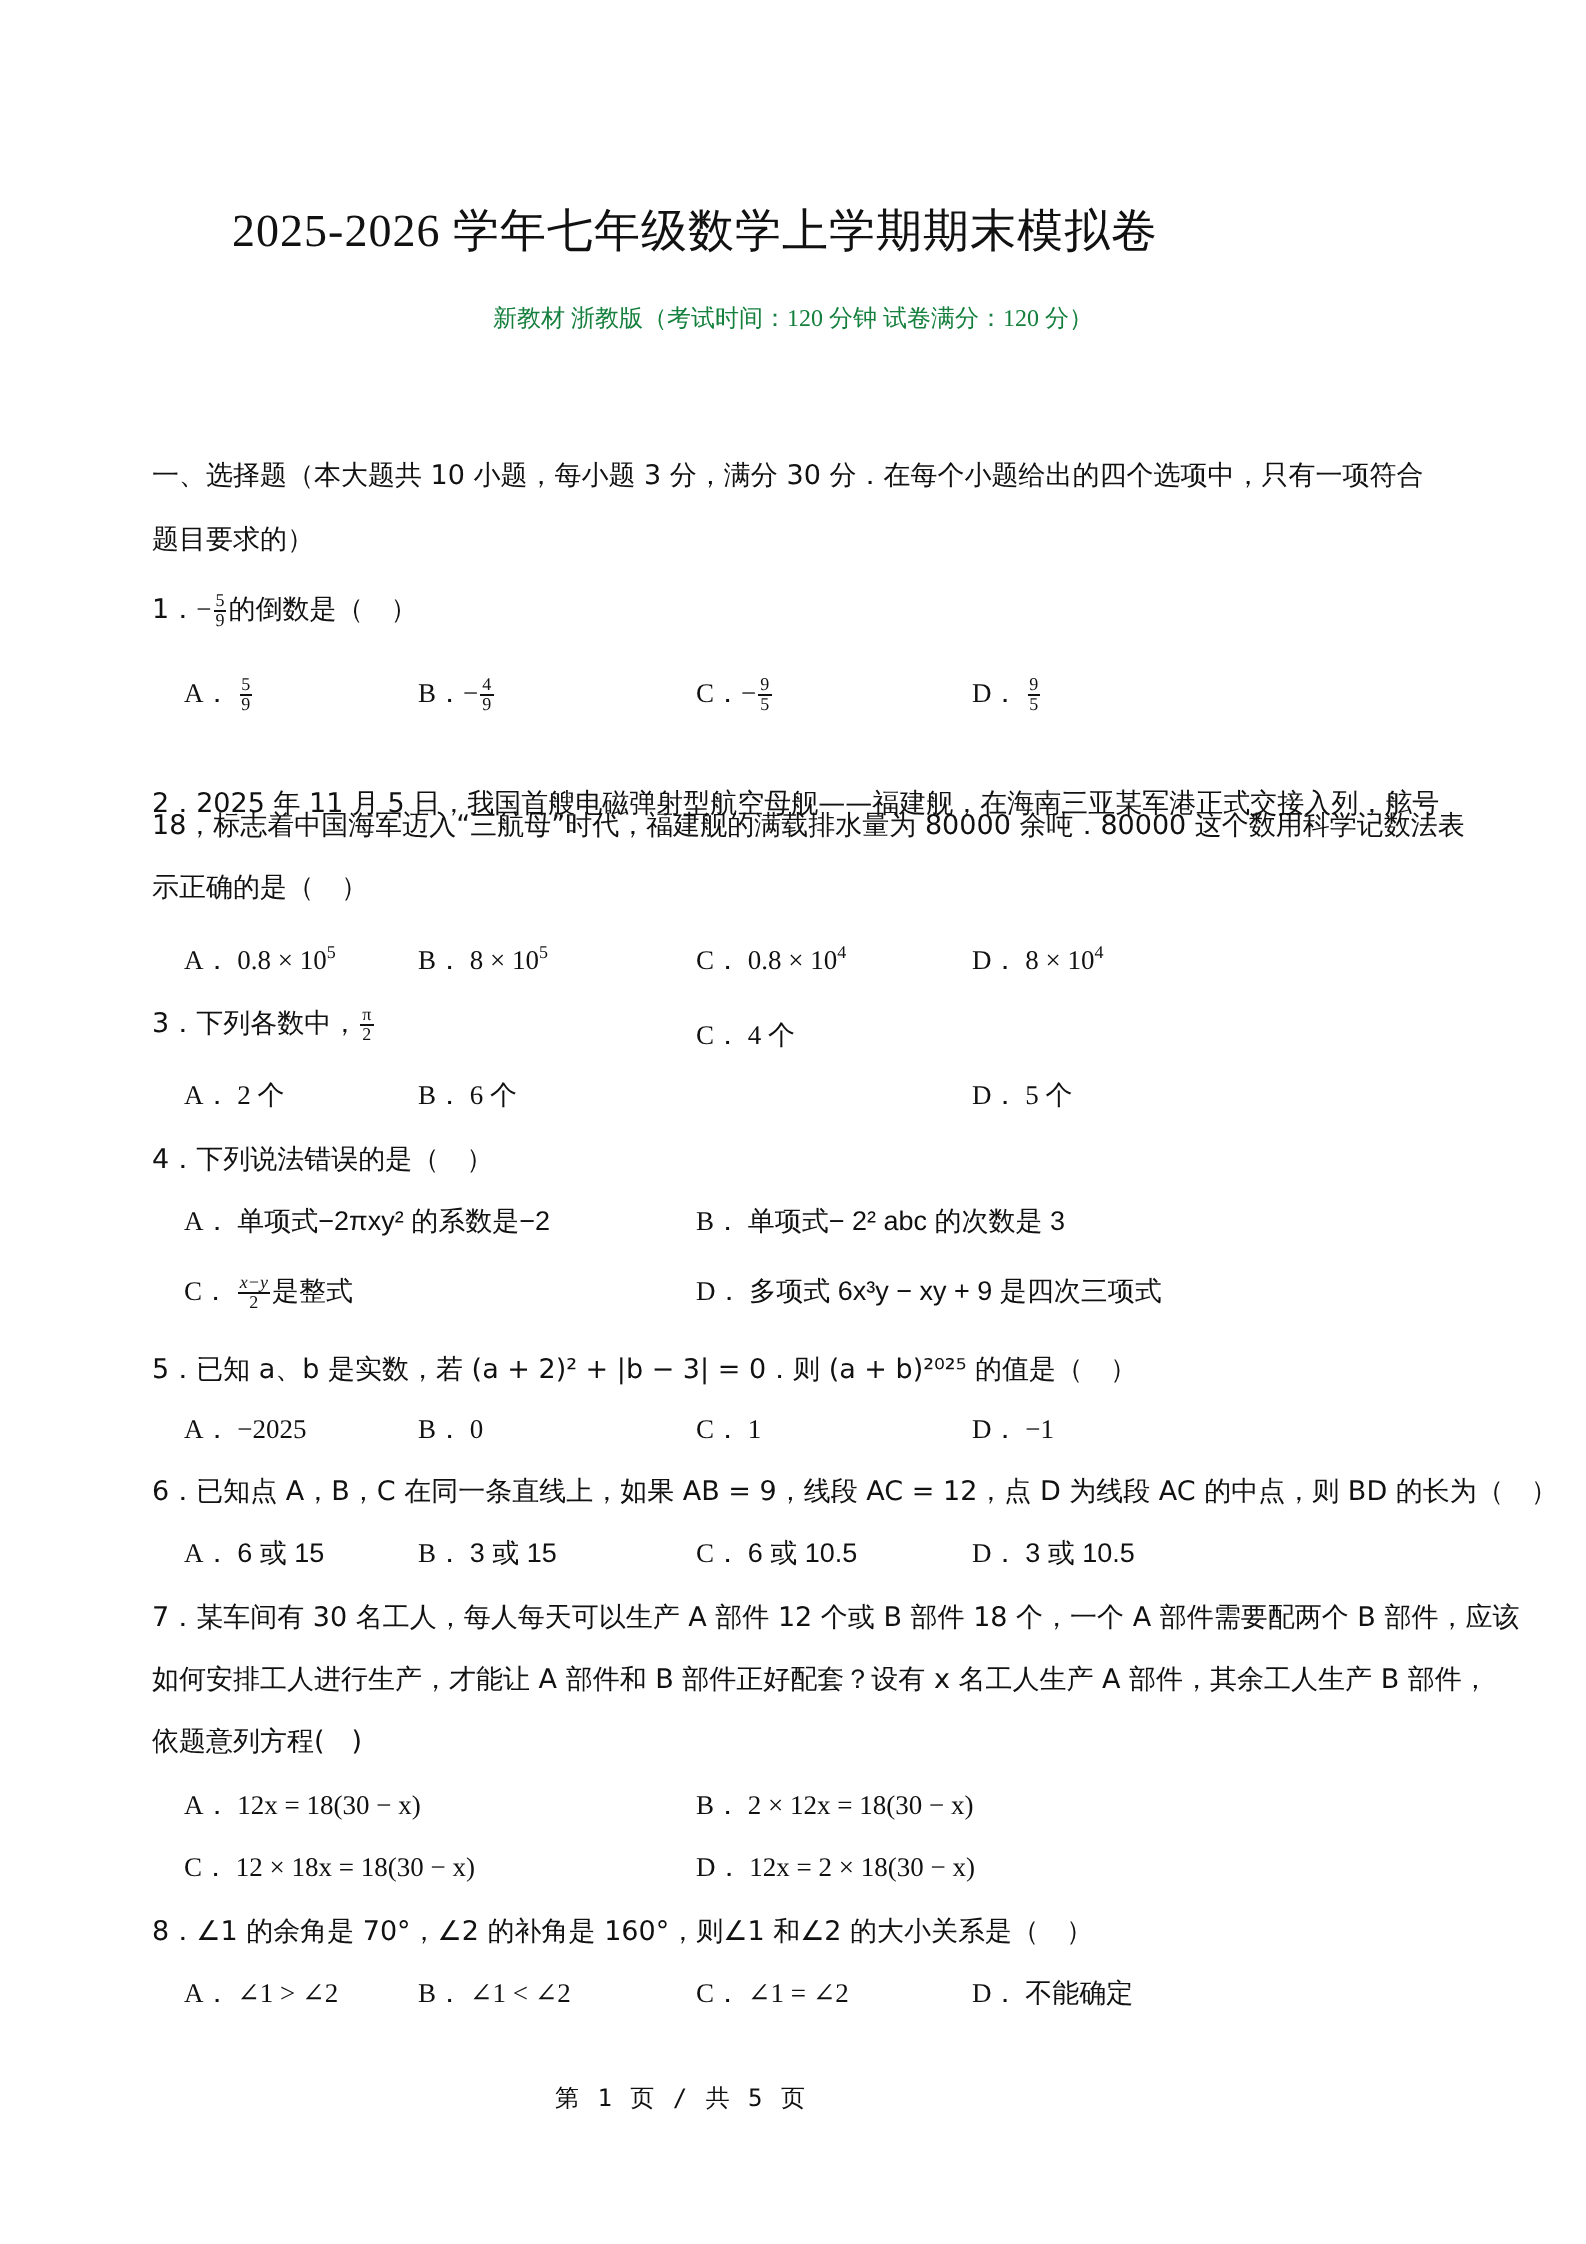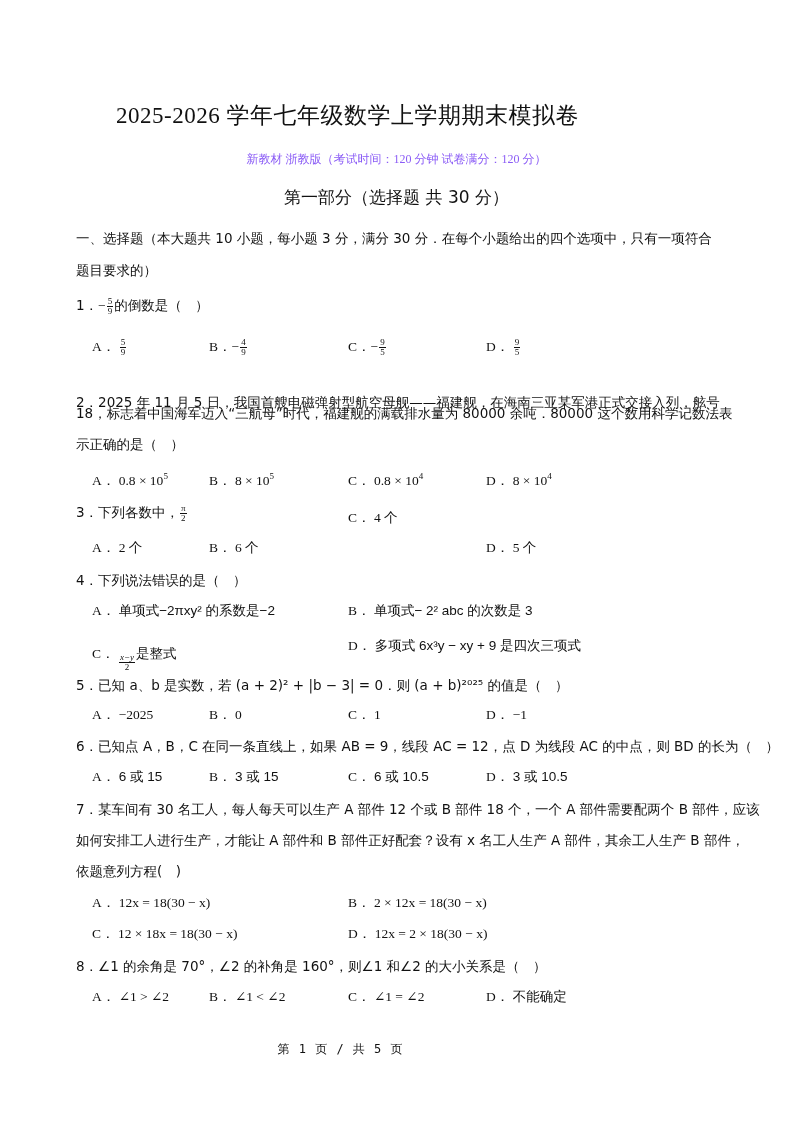--- a/index.html
+++ b/index.html
@@ -8,58 +8,57 @@
     font-family: "Liberation Serif", "DejaVu Serif", serif;
     color: #111111;
   }
   .page { position: absolute; left: 0; top: 0; width: 793px; height: 1122px; }
   .title {
     position: absolute; left: 0; width: 695px; top: 100px; text-align: center;
     font-size: 23px; letter-spacing: 0.5px; font-family: "Liberation Serif", "DejaVu Sans", serif;
   }
   .subtitle {
     position: absolute; left: 0; width: 793px; top: 151px; text-align: center;
-    font-size: 12px; color: #8b5cf6;
+    font-size: 12px; color: #15803d;
   }
   .part-title {
     position: absolute; left: 0; width: 793px; top: 186px; text-align: center;
     font-size: 17px; font-family: "DejaVu Sans", "Liberation Sans", sans-serif;
   }
   .line {
     position: absolute; left: 76px; font-size: 13.5px; white-space: nowrap;
     font-family: "DejaVu Sans", "Liberation Sans", sans-serif;
     line-height: 18px;
   }
   .opt {
     position: absolute; font-size: 13.5px; white-space: nowrap;
     font-family: "Liberation Serif", "DejaVu Serif", serif; line-height: 18px;
   }
   .opt .cn, .line .cn { font-family: Liberation Sans, sans-serif; }
   .m { font-family: "Liberation Serif", "DejaVu Serif", serif; }
-  .i { font-style: italic; font-family: "Liberation Serif", "DejaVu Serif", serif; margin-top: 16px; }
+  .i { font-style: italic; font-family: "Liberation Serif", "DejaVu Serif", serif; }
   .frac {
     display: inline-flex; flex-direction: column; align-items: center;
     vertical-align: middle; font-size: 9px; line-height: 9px; margin: 0 1px;
     font-family: "Liberation Serif", serif;
   }
   .frac .num { border-bottom: 0.8px solid #111; padding: 0 1px; }
   sup { font-size: 9px; }
   .footer {
     position: absolute; left: 0; width: 681px; top: 1041px; text-align: center;
     font-size: 12px; font-family: "DejaVu Sans Mono", monospace; letter-spacing: 1px;
   }
 </style>
 </head>
 <body>
 
 <div class="page">
 
   <div class="title">2025-2026 学年七年级数学上学期期末模拟卷</div>
   <div class="subtitle">新教材 浙教版（考试时间：120 分钟   试卷满分：120 分）</div>
-  <div class="part-title">第一部分（选择题 共 30 分）</div>
 
   <div class="line" style="top:229px">一、选择题（本大题共 10 小题，每小题 3 分，满分 30 分．在每个小题给出的四个选项中，只有一项符合</div>
   <div class="line" style="top:261px">题目要求的）</div>
 
   <div class="line" style="top:296px">
     <span>1．</span><span class="m">−</span><span class="frac">
         <span class="num">5</span>
         <span>9</span>
       </span><span>的倒数是（　）</span>
   </div>

